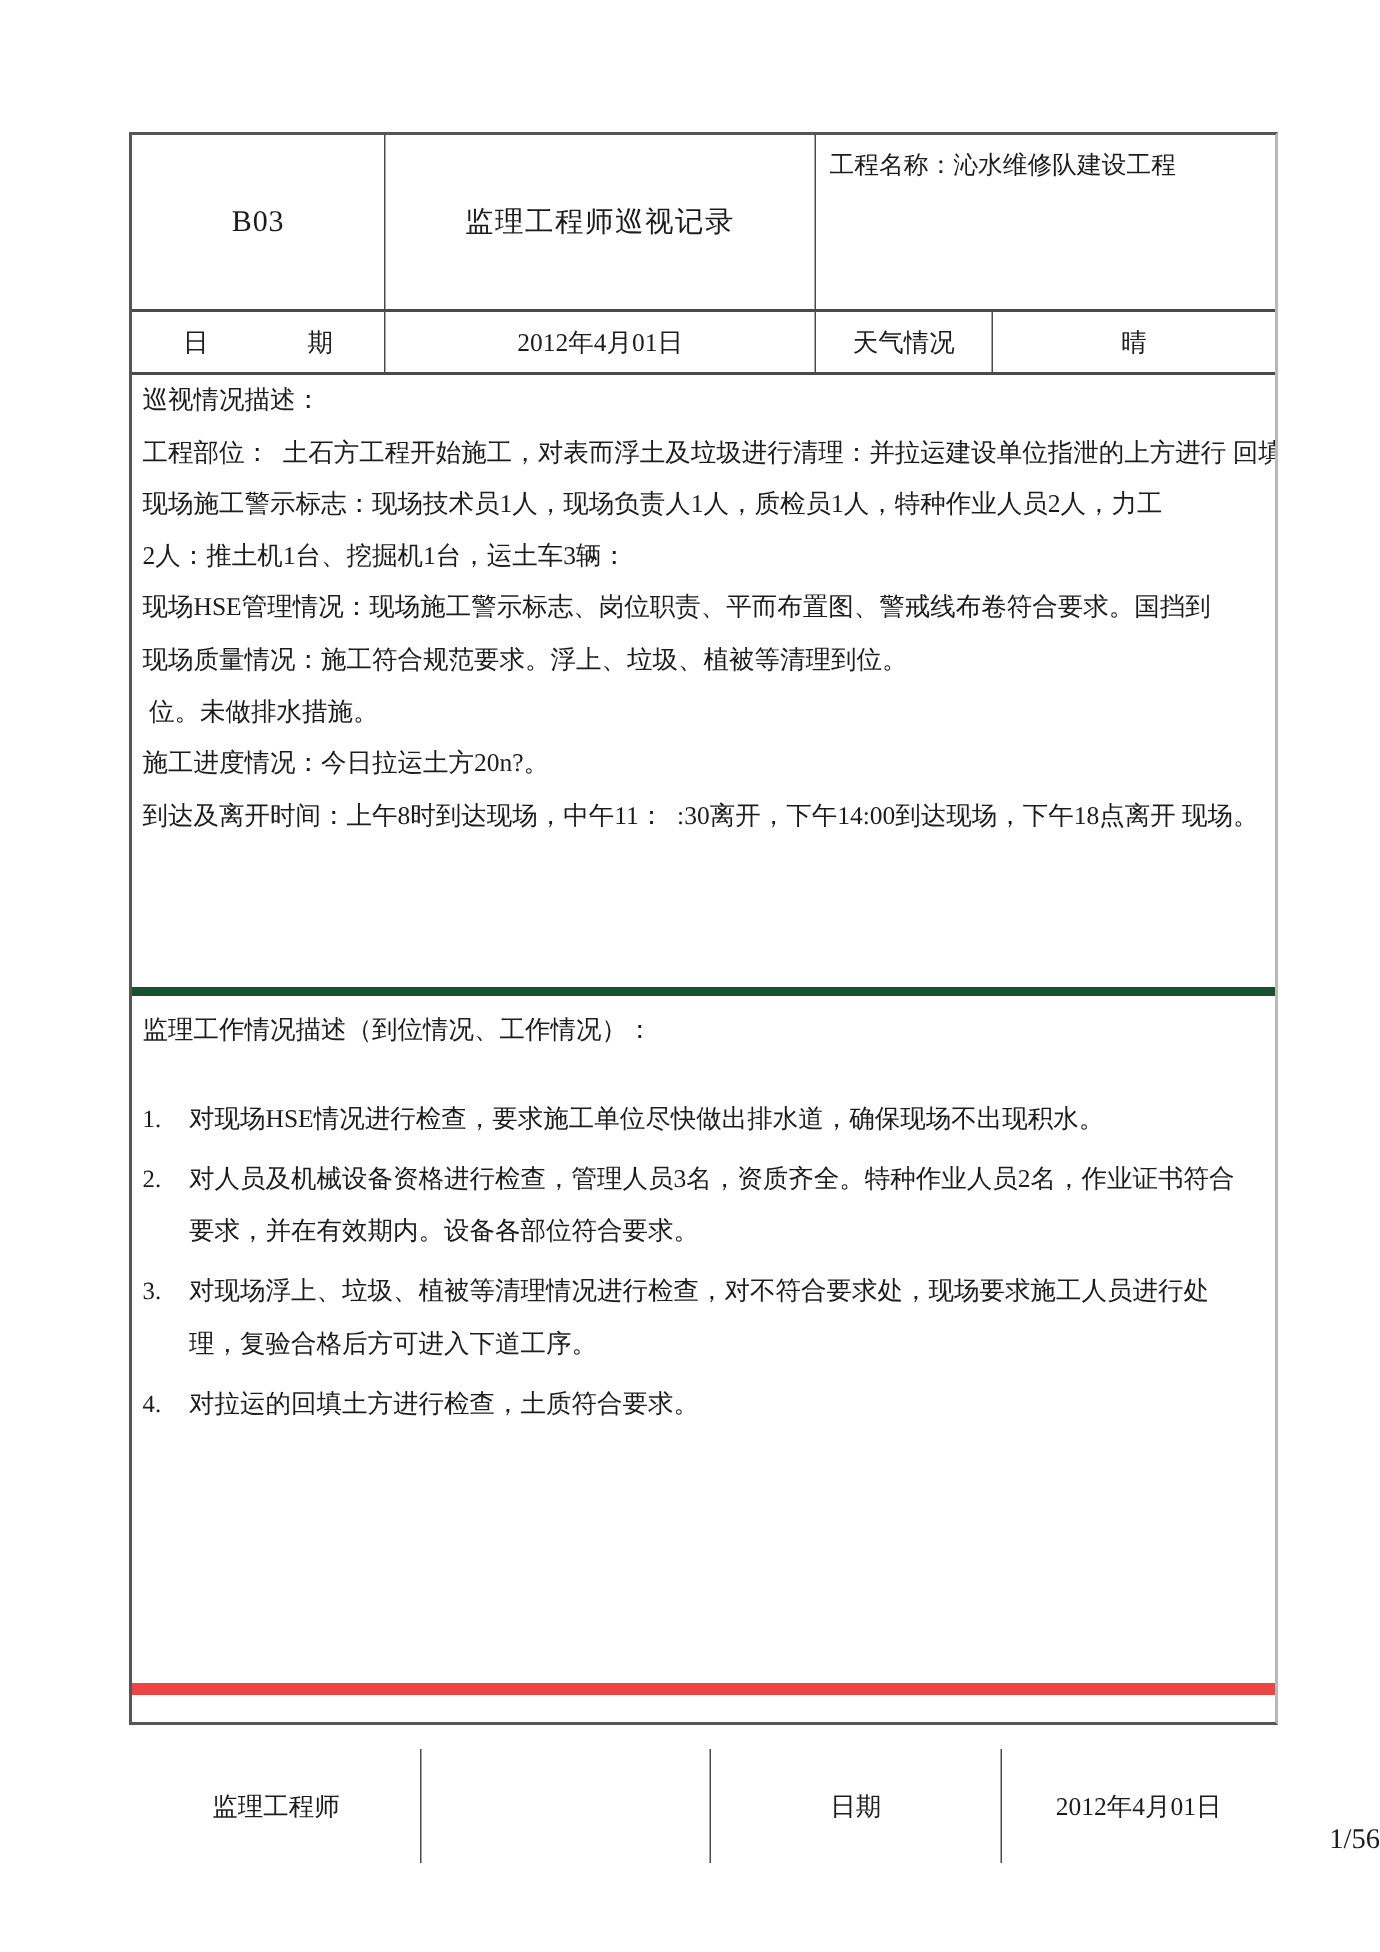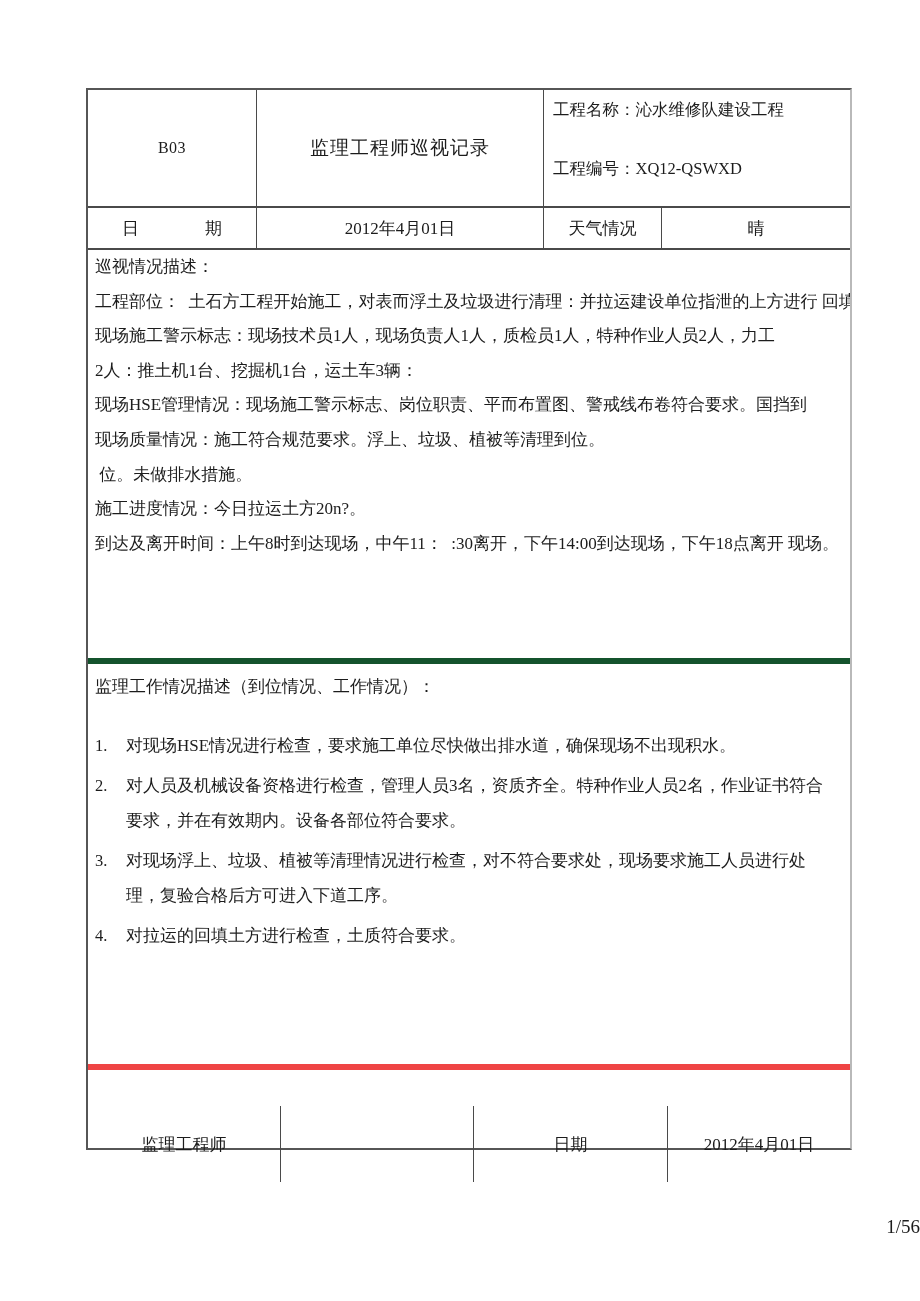--- a/index.html
+++ b/index.html
@@ -17,31 +17,31 @@
     width: 766px; height: 1062px;
     border: 2px solid #565656;
     border-right-color: #b9b9b9;
     box-sizing: border-box;
     background: #fff;
   }
   .row { display: grid; box-sizing: border-box; }
   .row-head1 { grid-template-columns: 169px 287px 1fr; height: 118px; border-bottom: 2px solid #4a4a4a; }
   .row-head2 { grid-template-columns: 169px 287px 118px 1fr; height: 42px; border-bottom: 2px solid #4a4a4a; }
   .row-body1 { grid-template-columns: 1fr; height: 414px; border-bottom: 6px solid #14532d; }
-  .row-body2 { grid-template-columns: 1fr; height: 406px; border-bottom: 6px solid #ef4444; }
+  .row-body2 { grid-template-columns: 1fr; height: 466px; border-bottom: 8px solid #ef4444; }
   .row-sign  { grid-template-columns: 193px 193px 194px 1fr; height: 76px; margin-top: 36px; }
   .cell {
     box-sizing: border-box;
     border-right: 1.5px solid #4a4a4a;
     overflow: hidden;
     font-size: 17px;
   }
   .cell:last-child { border-right: none; }
   .center { display: flex; align-items: center; justify-content: center; }
-  .form-code { font-size: 16px; letter-spacing: 0.5px; }
+  .form-code { font-size: 20px; letter-spacing: 0.5px; }
   .doc-title { font-size: 19px; letter-spacing: 1px; font-weight: 400; }
   .proj-info {
     display: flex; flex-direction: column; justify-content: space-between;
     padding: 9px 6px 26px 9px; font-size: 16.5px;
   }
   .date-label-cell { display: flex; align-items: center; justify-content: center; gap: 66px; }
   .body-text { padding: 0 6px 0 7px; }
   .body-text .line {
     line-height: 34.6px;
     white-space: pre;
@@ -63,21 +63,20 @@
 </head>
 <body>
 
 <div class="doc-table">
 
   <div class="row row-head1">
     <div class="cell center form-code">B03</div>
     <div class="cell center doc-title">监理工程师巡视记录</div>
     <div class="cell proj-info">
       <div>工程名称：沁水维修队建设工程</div>
-      <div>工程编号：XQ12-QSWXD</div>
     </div>
   </div>
 
   <div class="row row-head2">
     <div class="cell date-label-cell">
       <span>日</span>
       <span>期</span>
     </div>
     <div class="cell center">2012年4月01日</div>
     <div class="cell center">天气情况</div>

